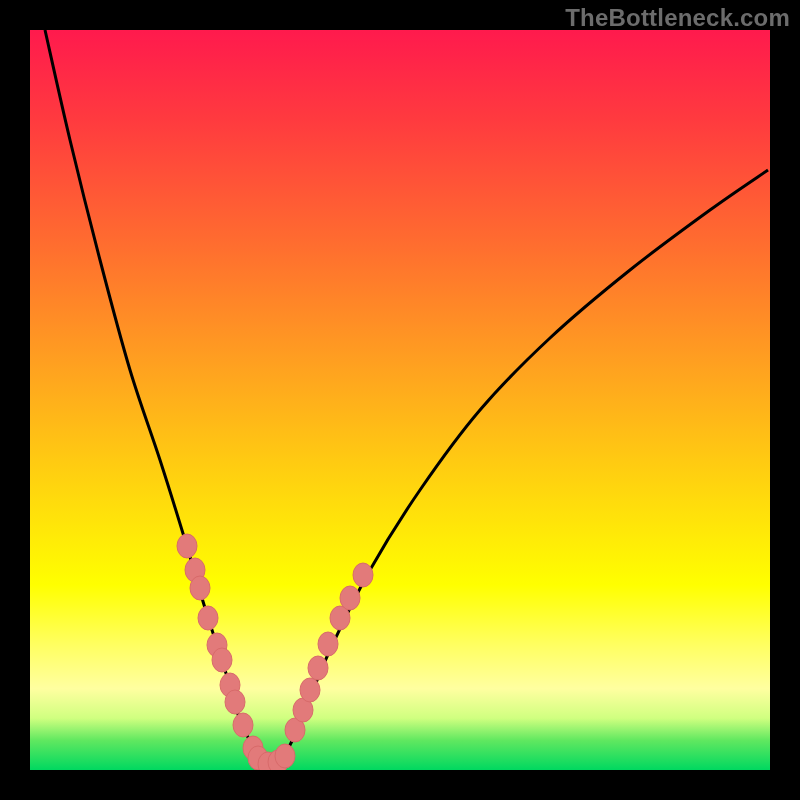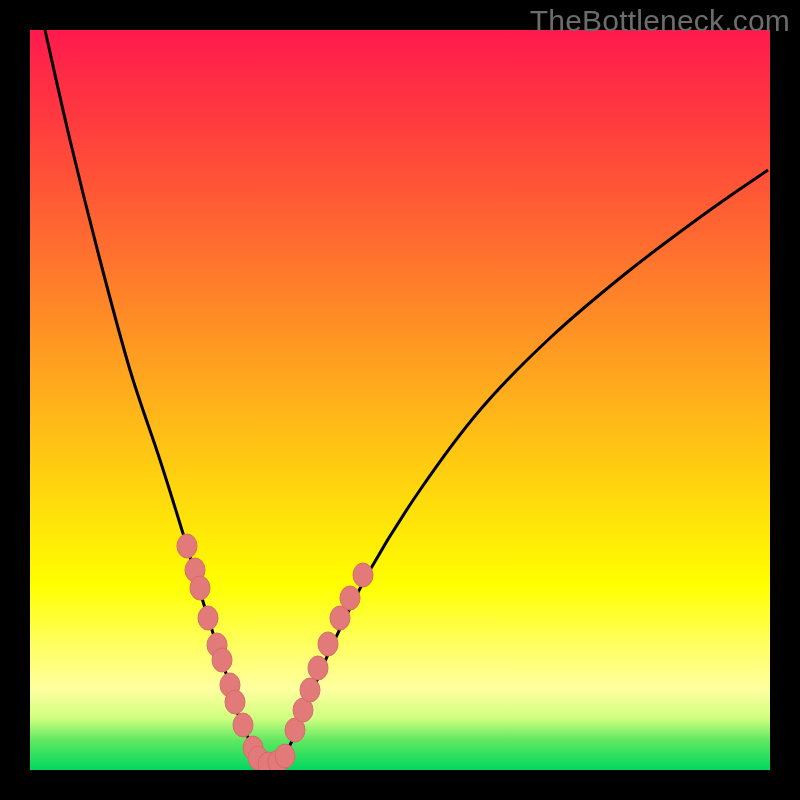--- a/index.html
+++ b/index.html
@@ -43,22 +43,22 @@
     top: 0;
     width: 740px;
     height: 740px;
   }
   .watermark {
     position: absolute;
     top: 4px;
     right: 10px;
     color: #6c6c6c;
     font-family: Arial, Helvetica, sans-serif;
-    font-size: 30px;
-    font-weight: 400;
+    font-size: 24px;
+    font-weight: 700;
     letter-spacing: 0.2px;
   }
 </style>
 </head>
 <body>
 
 <div class="frame">
   <div class="plot">
     <svg class="curve" viewBox="0 0 740 740">
       <g id="curve-group">

